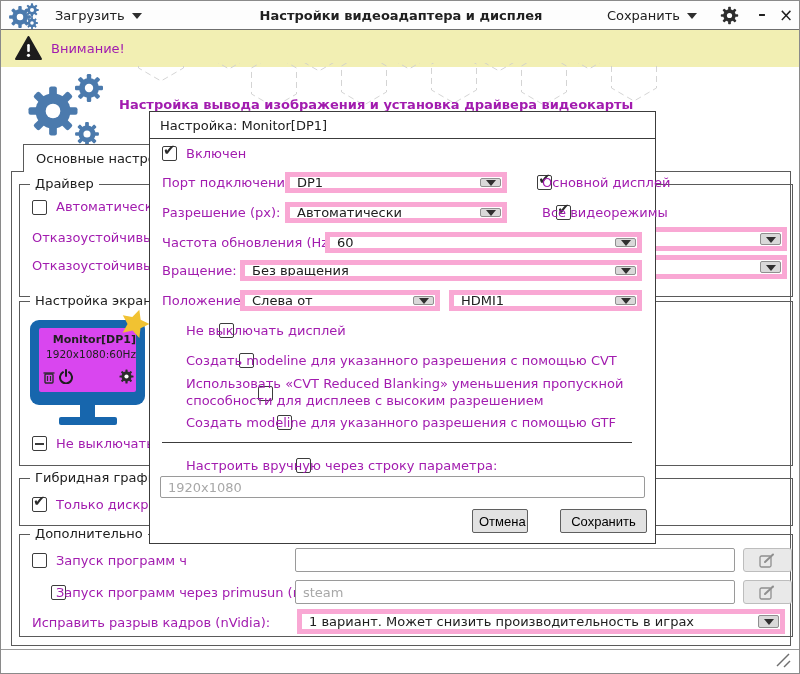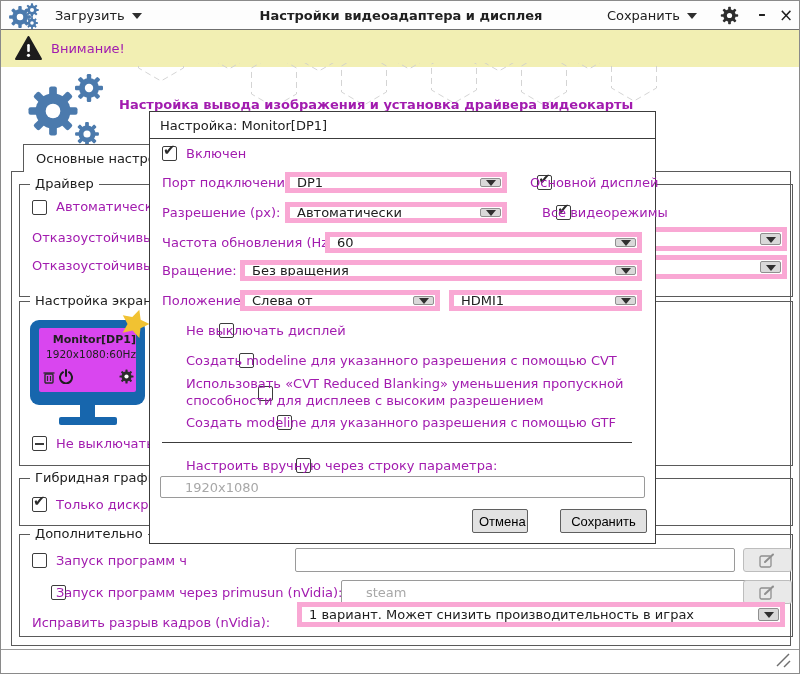--- a/index.html
+++ b/index.html
@@ -23,21 +23,21 @@
   
   .cb{display:inline-block;width:15px;height:15px;box-sizing:border-box;border:1.6px solid #3c3c3c;background:#fff;border-radius:2px;position:relative;vertical-align:middle;}
   .cb.checked::after{content:"✔";position:absolute;left:0px;top:-6px;font-size:15px;color:#2b2b2b;}
   .cb.mixed::after{content:"";position:absolute;left:2px;right:2px;top:50%;height:2px;margin-top:-1px;background:#3c3c3c;}
   
   .combo{position:absolute;box-sizing:border-box;border:5px solid #f9a8d4;background:#fff;}
   .combo .val{position:absolute;left:7px;top:0;bottom:0;right:26px;display:flex;align-items:center;white-space:nowrap;overflow:hidden;}
   .combo-btn{position:absolute;top:1px;right:1px;bottom:1px;width:21px;background:#d9d9d9;border:1px solid #8f8f8f;box-sizing:border-box;display:flex;align-items:center;justify-content:center;border-radius:2px;}
   .combo-btn .tri{width:0;height:0;border:5px solid transparent;border-top:6px solid #2f2f2f;margin-top:6px;}
   
-  .tinput{position:absolute;box-sizing:border-box;border:1px solid #9a9a9a;border-radius:2px;background:#fff;font-family:inherit;font-size:13px;color:#202020;padding:0 24px;outline:none;}
+  .tinput{position:absolute;box-sizing:border-box;border:1px solid #9a9a9a;border-radius:2px;background:#fff;font-family:inherit;font-size:13px;color:#202020;padding:0 7px;outline:none;}
   .tinput::placeholder{color:#a8a8a8;}
   
   .pbtn{position:absolute;box-sizing:border-box;background:#e2e2e2;border:1px solid #5f5f5f;border-radius:2px;font-size:13px;text-align:center;}
   .ebtn{position:absolute;box-sizing:border-box;background:#e9e9e9;border:1px solid #bdbdbd;border-radius:3px;display:flex;align-items:center;justify-content:center;}
   
   #dialog{left:148px;top:110px;width:507px;height:433px;background:#fff;border:1px solid #3c3c3c;box-sizing:border-box;z-index:20;}
   #dlg-titlebar{position:absolute;left:0;right:0;top:0;height:27px;line-height:27px;border-bottom:1px solid #3c3c3c;padding-left:10px;box-sizing:border-box;}
   .sep{position:absolute;height:1px;background:#3c3c3c;}
   
   #monitor-frame{left:10px;top:18px;width:115px;height:85px;background:#1766ad;border-radius:9px;}
@@ -203,30 +203,30 @@
     <input class="tinput" style="left: 275px; top: 13px; width: 440px; height: 24px;">
     <div class="ebtn" style="left:723px;top:13px;width:49px;height:24px">
       <svg width="17" height="15" viewBox="0 0 17 15">
         <rect x="1" y="3" width="11" height="11" rx="1.5" fill="none" stroke="#8f8f8f" stroke-width="1.3"></rect>
         <line x1="6" y1="9" x2="14" y2="1.5" stroke="#8f8f8f" stroke-width="2" stroke-linecap="round"></line>
       </svg>
     </div>
 
     <span class="cb abs unchecked" style="left:12px;top:49px"></span>
     <span class="abs lbl" style="left:36px;top:50px">Запуск программ через primusun (nVidia):</span>
-    <input class="tinput" style="left: 275px; top: 45px; width: 440px; height: 24px; margin-left: 46px;" placeholder="steam">
+    <input class="tinput" style="left: 275px; top: 45px; width: 440px; height: 24px;" placeholder="steam">
     <div class="ebtn" style="left:723px;top:45px;width:49px;height:24px">
       <svg width="17" height="15" viewBox="0 0 17 15">
         <rect x="1" y="3" width="11" height="11" rx="1.5" fill="none" stroke="#8f8f8f" stroke-width="1.3"></rect>
         <line x1="6" y1="9" x2="14" y2="1.5" stroke="#8f8f8f" stroke-width="2" stroke-linecap="round"></line>
       </svg>
     </div>
 
     <span class="abs lbl" style="left:12px;top:80px">Исправить разрыв кадров (nVidia):</span>
-    <div class="combo" style="left:277px;top:67px;width:488px;height:25px">
+    <div class="combo" style="left:277px;top:74px;width:488px;height:25px">
       <span class="val">1 вариант. Может снизить производительность в играх</span>
       <span class="combo-btn">
           <span class="tri"></span>
         </span>
     </div>
   </div>
 
   <div class="abs" id="statusline"></div>
   <svg class="abs" style="left:772px;top:650px" width="20" height="17" viewBox="0 0 20 17">
     <line x1="16" y1="3" x2="4" y2="15" stroke="#6f6f6f" stroke-width="1.4"></line>
@@ -242,21 +242,21 @@
     <span class="abs lbl" style="left:36px;top:34px">Включен</span>
 
     <span class="abs lbl" style="left:12px;top:63px">Порт подключения:</span>
     <div class="combo" style="left:135px;top:60px;width:222px;height:21px">
       <span class="val">DP1</span>
       <span class="combo-btn">
           <span class="tri"></span>
         </span>
     </div>
     <span class="cb abs checked" style="left:368px;top:62px"></span>
-    <span class="abs lbl" style="left:380px;top:63px">Основной дисплей</span>
+    <span class="abs lbl" style="left:392px;top:63px">Основной дисплей</span>
 
     <span class="abs lbl" style="left:12px;top:93px">Разрешение (px):</span>
     <div class="combo" style="left:135px;top:90px;width:222px;height:21px">
       <span class="val">Автоматически</span>
       <span class="combo-btn">
           <span class="tri"></span>
         </span>
     </div>
     <span class="cb abs checked" style="left:368px;top:92px"></span>
     <span class="abs lbl" style="left:392px;top:93px">Все видеорежимы</span>

